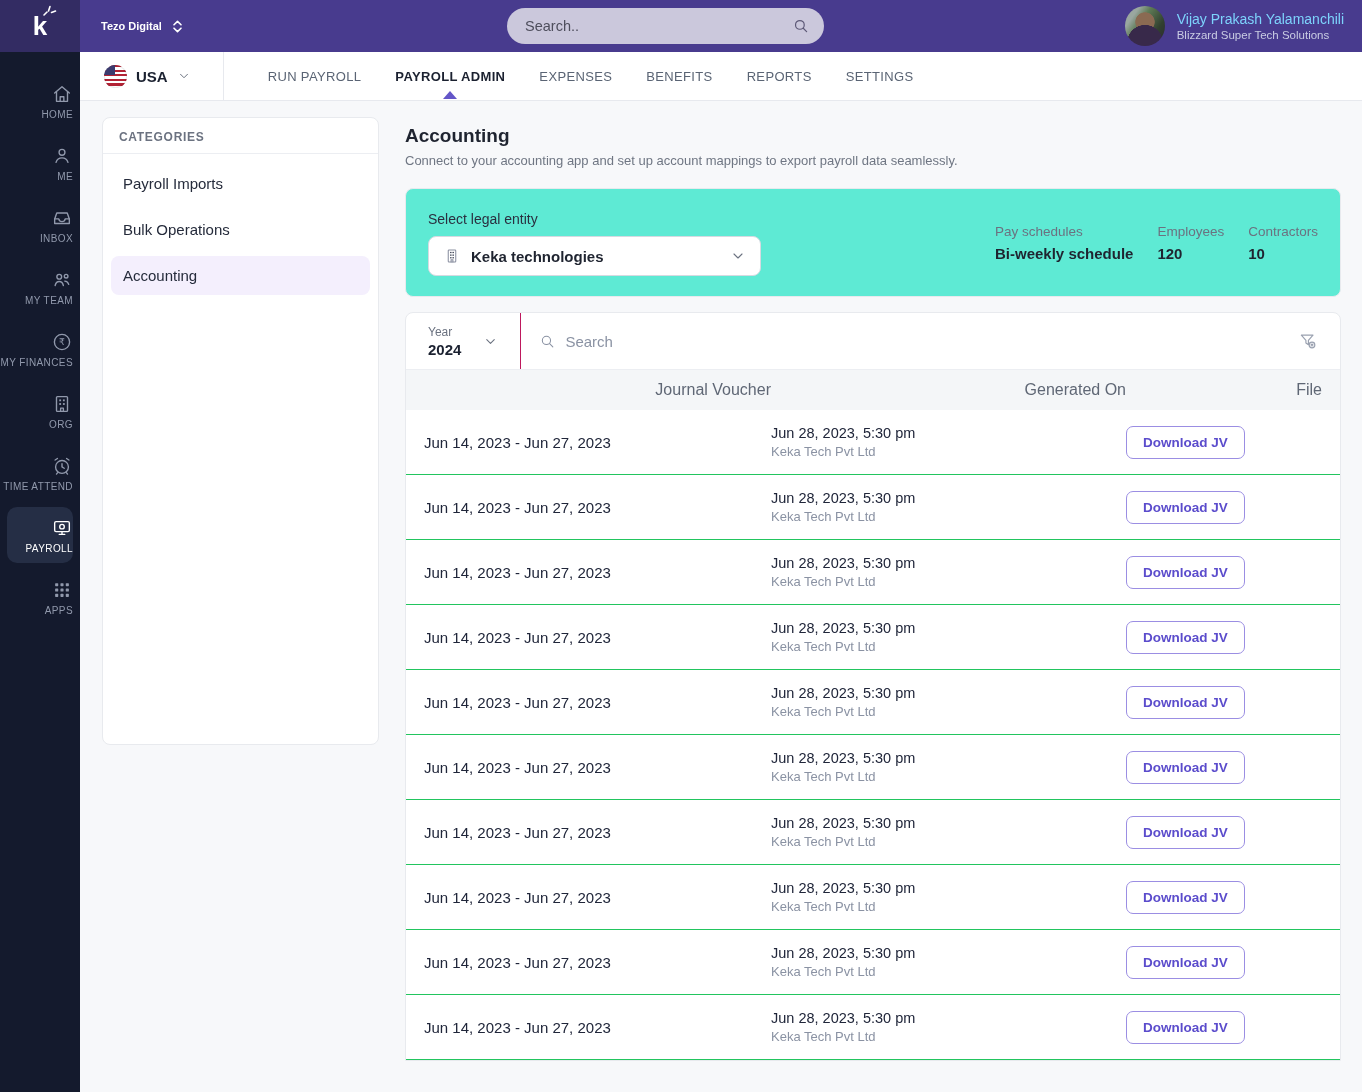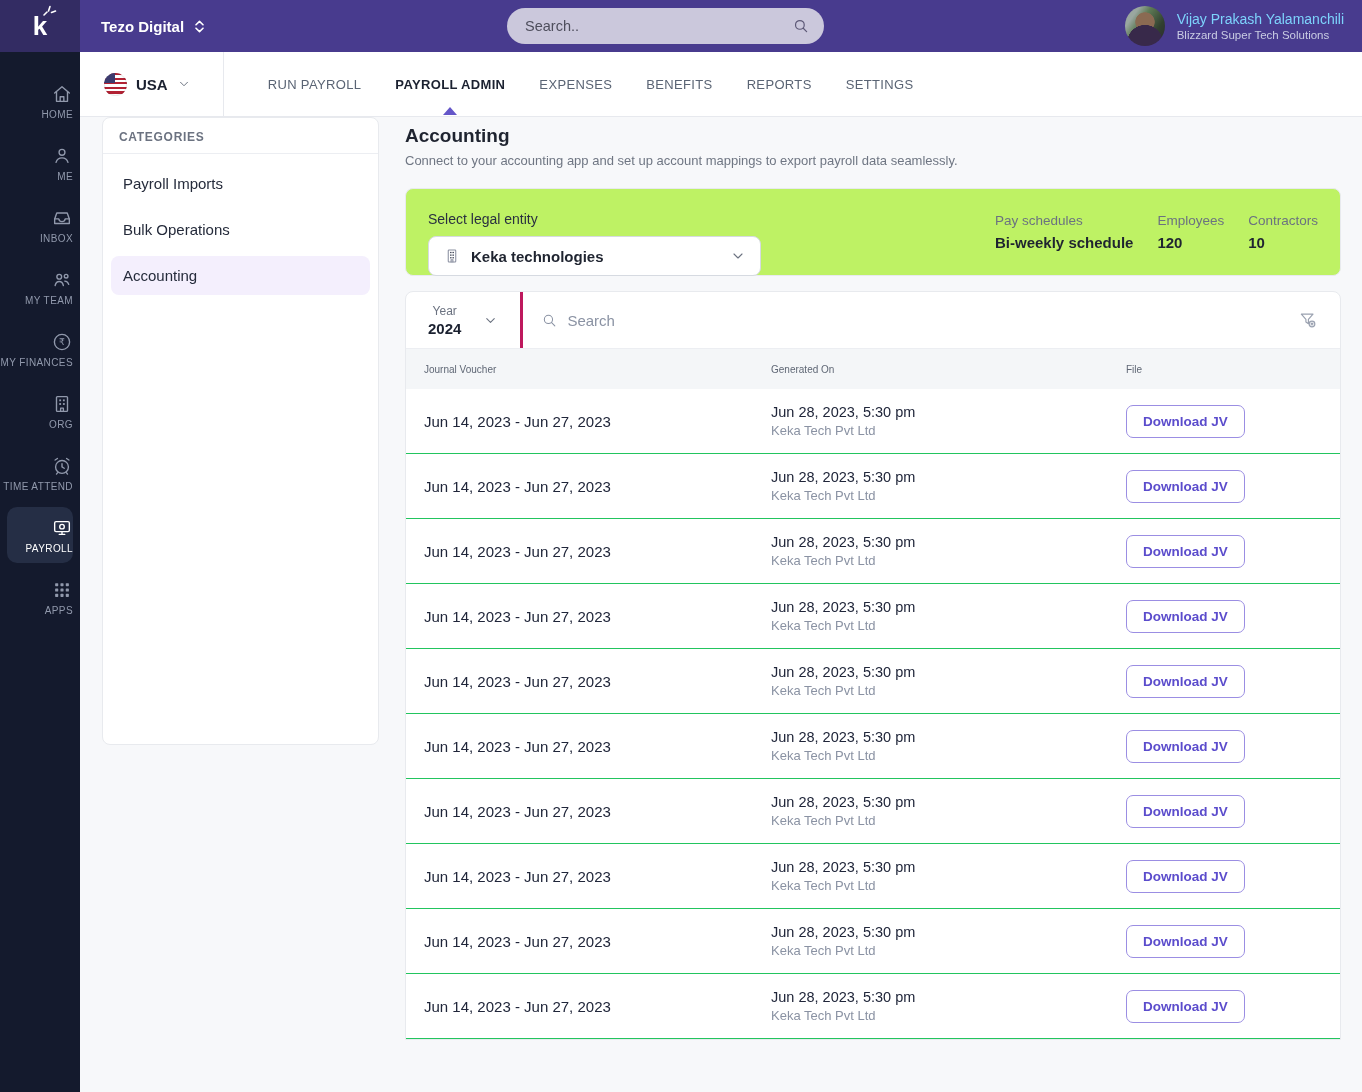--- a/index.html
+++ b/index.html
@@ -14,39 +14,39 @@
   .snav { display:flex; flex-direction:column; align-items:center; padding-top:21px; }
   .snav-item { width:66px; height:56px; margin-bottom:6px; border-radius:10px; display:flex; flex-direction:column;
     align-items:flex-end; justify-content:center; gap:4px; color:#9199AC; cursor:pointer; }
   .snav-item svg { width:22px; height:22px; stroke:currentColor; fill:none; stroke-width:1.5; stroke-linecap:round; stroke-linejoin:round; }
   .snav-label { font-size:10px; letter-spacing:.4px; white-space:nowrap; }
   .snav-item.active { background:#252E45; color:#FFFFFF; }
 
   
   .topbar { position:absolute; left:80px; top:0; width:1282px; height:52px; background:#483B8E; z-index:4;
     display:flex; align-items:center; }
-  .brand { display:flex; align-items:center; gap:8px; padding-left:21px; color:#fff; font-size:15px; font-weight:700; }
+  .brand { display:flex; align-items:center; gap:8px; padding-left:21px; color:#fff; font-size:11px; font-weight:700; }
   .brand svg { stroke:#fff; fill:none; stroke-width:1.6; stroke-linecap:round; stroke-linejoin:round; }
   .top-search { position:absolute; left:427px; top:8px; width:317px; height:36px; background:#CBC8DC; border-radius:18px;
     display:flex; align-items:center; padding:0 14px 0 18px; }
   .top-search input { flex:1; border:none; outline:none; background:transparent; font-size:14.5px; color:#0c4a6e;
     font-family:"Liberation Sans", sans-serif; }
   .top-search input::placeholder { color:#4E4E5C; }
   .top-search svg { stroke:#5C5876; fill:none; stroke-width:1.6; stroke-linecap:round; }
   .userblock { position:absolute; right:18px; top:6px; display:flex; align-items:center; gap:12px; }
   .avatar { width:40px; height:40px; border-radius:50%;
     background:
       radial-gradient(circle at 50% 92%, #38294a 0 42%, transparent 43%),
       radial-gradient(circle at 50% 40%, #8A6A52 0 30%, transparent 32%),
       linear-gradient(125deg, #9aa7a0 0 22%, #5D7A55 40%, #31402F 72%, #2B2633); }
   .user-name { color:#7dd3fc; font-size:14px; font-weight:500; line-height:18px; }
   .user-org { color:#C9CCE3; font-size:11.5px; line-height:15px; }
 
   
-  .subnav { position:absolute; left:80px; top:52px; width:1282px; height:65px; background:#FFFFFF;
+  .subnav { position:absolute; left:80px; top:52px; width:1282px; height:49px; background:#FFFFFF;
     border-bottom:1px solid #E7E9EE; display:flex; align-items:stretch; z-index:3; }
   .country { display:flex; align-items:center; gap:9px; padding:0 32px 0 24px; border-right:1px solid #E7E9EE; cursor:pointer; }
   .flag { width:23px; height:23px; border-radius:50%; position:relative; overflow:hidden;
     background:repeating-linear-gradient(#B22234 0 2.3px, #FFFFFF 2.3px 4.6px); box-shadow:inset 0 0 0 1px rgba(0,0,0,.08); }
   .flag::before { content:""; position:absolute; left:0; top:0; width:11px; height:10px; background:#3C3B6E; }
   .country-label { font-size:15px; font-weight:700; color:#1B2130; }
   .chev { stroke:#6B7280; fill:none; stroke-width:1.7; stroke-linecap:round; stroke-linejoin:round; }
   .menu { display:flex; margin-left:27px; }
   .menu-item { position:relative; display:flex; align-items:center; padding:0 17px; font-size:13px; font-weight:500;
     letter-spacing:.35px; color:#5A6474; cursor:pointer; white-space:nowrap; }
@@ -62,53 +62,53 @@
   .cat-head { font-size:12px; font-weight:600; letter-spacing:.7px; color:#6B7280; padding:12px 16px 9px;
     border-bottom:1px solid #ECEEF2; }
   .cat-list { padding:10px 8px; }
   .cat-item { font-size:15px; color:#252B3B; padding:11px 12px; margin-bottom:7px; border-radius:8px; cursor:pointer; }
   .cat-item.selected { background:#F4EFFD; font-weight:500; }
 
   .main { position:absolute; left:325px; top:16px; width:936px; }
   .page-title { font-size:19px; font-weight:700; color:#1F2430; margin:8px 0 6px; }
   .page-sub { font-size:13px; color:#6F7683; }
 
-  .entity-card { margin-top:20px; height:88px; background:#bef264; border:1px solid #E8EAEE; border-radius:8px;
+  .entity-card { margin-top:20px; height:109px; background:#5eead4; border:1px solid #E8EAEE; border-radius:8px;
     display:flex; align-items:center; justify-content:space-between; padding:0 22px; }
   .entity-left { align-self:flex-start; padding-top:22px; }
   .entity-label { font-size:14px; color:#2A3040; margin-bottom:9px; }
   .entity-select { width:333px; height:40px; border:1px solid #D6DAE1; border-radius:8px; background:#fff;
     display:flex; align-items:center; padding:0 14px; cursor:pointer; }
   .entity-select svg.bld { width:18px; height:18px; stroke:#8A8FA0; fill:none; stroke-width:1.4; stroke-linecap:round; }
   .entity-select .val { flex:1; margin-left:10px; font-size:15px; font-weight:700; color:#1F2430; }
   .stats { display:flex; gap:24px; }
   .stat-label { font-size:13.5px; color:#6B7280; margin-bottom:6px; }
   .stat-value { font-size:15px; font-weight:700; color:#1F2430; }
 
   .tabs { margin-top:24px; display:flex; padding-left:18px; border-bottom:1px solid #E7E9EE; }
   .tab { font-size:14.5px; color:#5D6572; padding:6px 8px 12px; margin-right:18px; cursor:pointer; position:relative; }
   .tab.active { color:#232A38; font-weight:600; }
   .tab.active::after { content:""; position:absolute; left:0; right:0; bottom:-1px; height:3px; border-radius:2px; background:#6456C8; }
 
   .table-card { margin-top:15px; background:#fff; border:1px solid #E8EAEE; border-radius:8px 8px 0 0; overflow:hidden; }
   .filter-row { height:57px; display:flex; align-items:center; border-bottom:1px solid #ECEEF2; }
-  .year-box { display:flex; align-items:center; padding:0 22px; align-self:stretch; border-right:3px solid #be185d; cursor:pointer;text-align:center; }
+  .year-box { display:flex; align-items:center; padding:0 22px; align-self:stretch; border-right:1px solid #be185d; cursor:pointer; }
   .year-label { font-size:12px; color:#6B7280; margin-bottom:2px; }
   .year-value { font-size:15px; font-weight:700; color:#1B2130; }
   .year-box .chev { margin-left:22px; }
   .search-box { flex:1; display:flex; align-items:center; padding:0 18px; gap:9px; }
   .search-box svg { stroke:#8A92A3; fill:none; stroke-width:1.5; stroke-linecap:round; }
   .search-box input { flex:1; border:none; outline:none; font-size:15px; color:#333;
     font-family:"Liberation Sans", sans-serif; }
   .search-box input::placeholder { color:#8A92A3; }
   .funnel-btn { padding:0 22px; cursor:pointer; display:flex; align-items:center; }
   .funnel-btn svg { stroke:#9AA1B0; fill:none; stroke-width:1.4; stroke-linecap:round; stroke-linejoin:round; }
 
   .thead { height:40px; background:#F4F6F8; display:flex; align-items:center; padding:0 18px; }
-  .th { font-size:10px; color:#5F6775; }
+  .th { font-size:16px; color:#5F6775;text-align:right; }
   .col1 { width:347px; } .col2 { width:355px; } .col3 { flex:1; }
   .trow { height:65px; display:flex; align-items:center; padding:0 18px; border-bottom:1px solid #22c55e; background:#fff; }
   .period { font-size:15px; color:#20263A; }
   .gen { font-size:14.5px; color:#20263A; margin-bottom:3px; }
   .comp { font-size:13px; color:#8A92A3; }
   .dl-btn { font-family:"Liberation Sans", sans-serif; font-size:13.5px; font-weight:600; color:#5B4CCC;
     background:#fff; border:1px solid #9B8EE3; border-radius:7px; padding:8px 16px; cursor:pointer; }
 </style>
 </head>
 <body>

